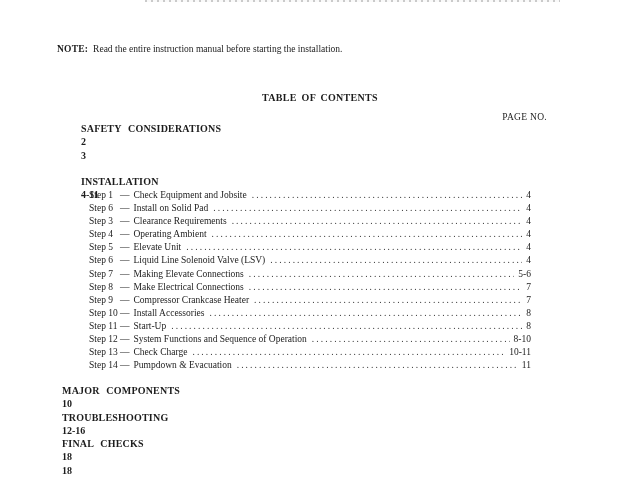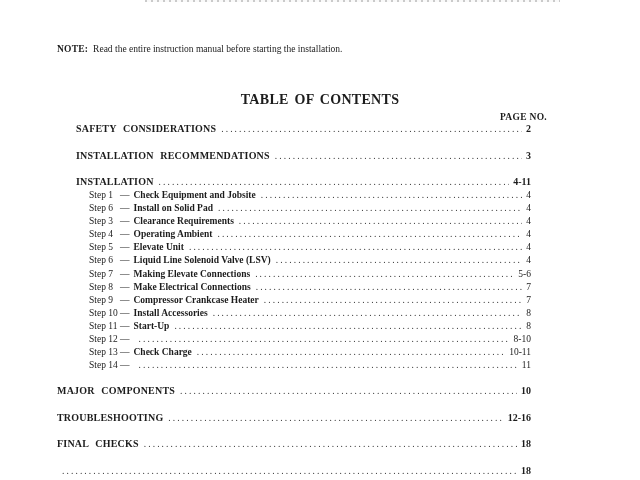--- a/index.html
+++ b/index.html
@@ -9,40 +9,40 @@
   }
   
   .remnant{
     position:absolute;top:0;left:145px;width:415px;height:2px;opacity:.5;
     background:repeating-linear-gradient(90deg,rgba(45,45,45,.5) 0 2px,rgba(45,45,45,.05) 2px 6px);
   }
   .note{position:absolute;top:43px;left:57px;font-size:9.5px;line-height:13px;margin:0;}
   .note b{margin-right:5px;letter-spacing:.2px;margin-top:44px;}
   .doc-title{
     position:absolute;top:92px;left:0;width:100%;margin:0;text-align:center;
-    font-size:14px;font-weight:bold;letter-spacing:.3px;word-spacing:2px;
+    font-size:10px;font-weight:bold;letter-spacing:.3px;word-spacing:2px;
   }
   .pageno-heading{
     position:absolute;top:112px;left:0;width:547px;text-align:right;
-    font-size:9.5px;font-weight:bold;letter-spacing:.3px;
+    font-size:9.5px;font-weight:normal;letter-spacing:.3px;
   }
   .group{position:absolute;}
   .group-top{top:122px;left:76px;width:455px;}
   .group-steps{top:189px;left:89px;width:442px;}
   .group-bottom{top:384px;left:57px;width:474px;}
 
   .row{display:flex;align-items:baseline;}
-  .row.sec{height:13px;line-height:13px;font-size:10px;font-weight:bold;}
+  .row.sec{height:13px;line-height:13px;font-size:10px;font-weight:bold;flex-direction:column;}
   .group-top .row.sec{margin-bottom:13.5px;}
   .group-bottom .row.sec{margin-bottom:13.5px;}
   .row.sec .label{word-spacing:4px;letter-spacing:.2px;white-space:nowrap;flex:none;}
   .row.step{height:13.1px;line-height:13.1px;font-size:9.5px;}
   .step-no{flex:none;width:31px;white-space:nowrap;}
   .dash{flex:none;margin-right:4px;}
-  .row.step .label{flex:none;white-space:nowrap;font-weight:bold;}
+  .row.step .label{flex:none;white-space:nowrap;}
   .leader{
     flex:1;overflow:hidden;white-space:nowrap;font-weight:normal;
     font-size:9.5px;letter-spacing:2.1px;margin:0 3px 0 5px;color:#2a2a2a;
   }
   .pg{flex:none;white-space:nowrap;margin-left:1px;}
 </style>
 </head>
 <body>
 
 <div class="page">
@@ -56,21 +56,20 @@
   <div class="pageno-heading">PAGE NO.</div>
 
   <div class="group group-top">
   <div class="row sec">
     <span class="label">SAFETY CONSIDERATIONS</span>
     <span class="leader">............................................................................................................................................................................................................................</span>
     <span class="pg">2</span>
   </div>
 
   <div class="row sec">
-    <span class="label">INSTALLATION RECOMMENDATIONS</span>
     <span class="leader">............................................................................................................................................................................................................................</span>
     <span class="pg">3</span>
   </div>
 
   <div class="row sec">
     <span class="label">INSTALLATION</span>
     <span class="leader">............................................................................................................................................................................................................................</span>
     <span class="pg">4-11</span>
   </div>
 </div>
@@ -160,35 +159,37 @@
     <span class="step-no">Step 11</span>
     <span class="dash">—</span>
     <span class="label">Start-Up</span>
     <span class="leader">............................................................................................................................................................................................................................</span>
     <span class="pg">8</span>
   </div>
 
   <div class="row step">
     <span class="step-no">Step 12</span>
     <span class="dash">—</span>
+    <span class="label">System Functions and Sequence of Operation</span>
     <span class="leader">............................................................................................................................................................................................................................</span>
     <span class="pg">8-10</span>
   </div>
 
   <div class="row step">
     <span class="step-no">Step 13</span>
     <span class="dash">—</span>
     <span class="label">Check Charge</span>
     <span class="leader">............................................................................................................................................................................................................................</span>
     <span class="pg">10-11</span>
   </div>
 
   <div class="row step">
     <span class="step-no">Step 14</span>
     <span class="dash">—</span>
+    <span class="label">Pumpdown &amp; Evacuation</span>
     <span class="leader">............................................................................................................................................................................................................................</span>
     <span class="pg">11</span>
   </div>
 </div>
 
   <div class="group group-bottom">
   <div class="row sec">
     <span class="label">MAJOR COMPONENTS</span>
     <span class="leader">............................................................................................................................................................................................................................</span>
     <span class="pg">10</span>

